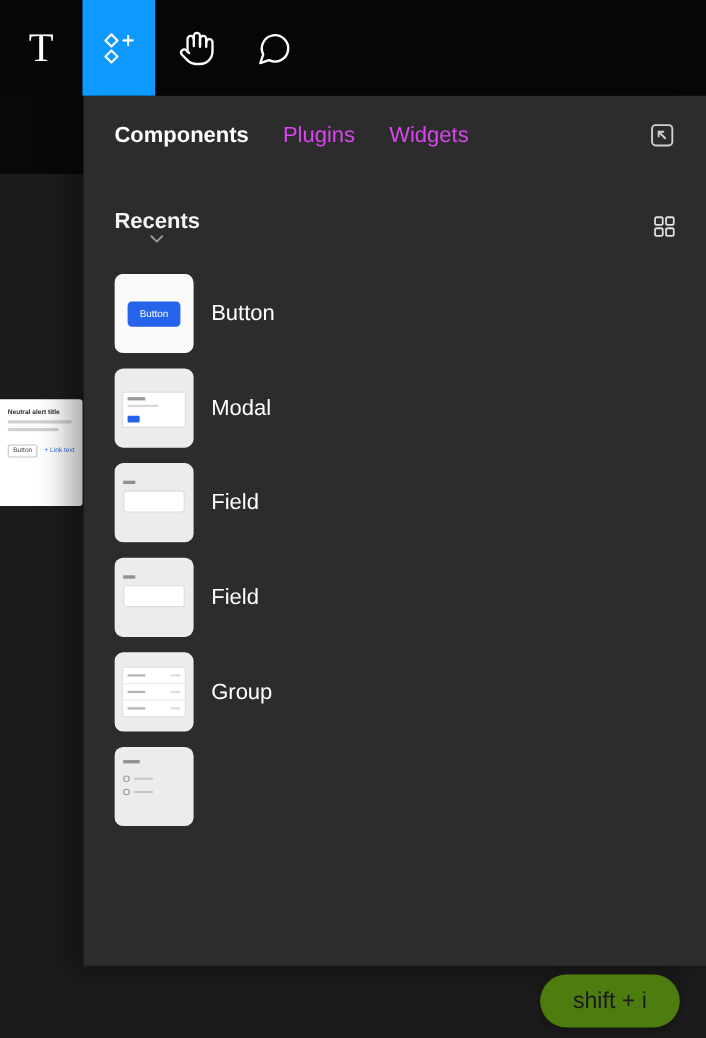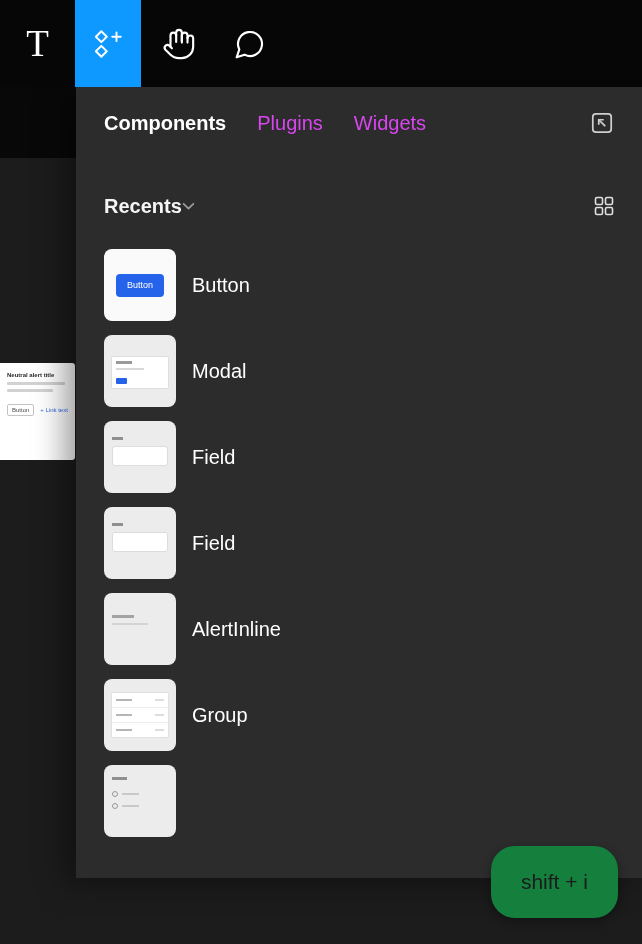--- a/index.html
+++ b/index.html
@@ -64,21 +64,21 @@
     flex:0 0 auto; margin:36px 22px 0 28px; height:58px; background:#3d3d3d;
     border-radius:10px; display:flex; align-items:center; padding:0 10px 0 24px; gap:16px;
   }
   .search input {
     flex:1; background:transparent; border:none; outline:none;
     color:#e9e9e9; font-size:20px; font-family:inherit;
   }
   .search input::placeholder { color:#8b8b8b; }
 
   .recents { flex:0 0 auto; display:flex; align-items:center; margin:32px 20px 0 28px; height:30px; }
-  .recents-toggle { display:flex; align-items:center; gap:0; cursor:pointer; }
+  .recents-toggle { display:flex; align-items:center; gap:0; cursor:pointer;flex-direction:column; }
   .recents-label { font-size:20px; font-weight:700; color:#f5f5f5; }
   .recents-spacer { flex:1; }
 
   .list { flex:1; margin:28px 0 0 28px; overflow:hidden; }
   .rowc { display:flex; align-items:center; margin-bottom:14px; cursor:pointer; }
   .thumb {
     width:72px; height:72px; border-radius:8px; flex:0 0 auto;
     position:relative; overflow:hidden;
   }
   .row-label { margin-left:16px; font-size:20px; color:#ffffff; }
@@ -109,22 +109,22 @@
   .g-a { width:16px; height:2px; background:#b5b5b5; }
   .g-b { width:9px; height:2px; background:#dddddd; }
 
   .r-title { position:absolute; left:8px; top:12px; width:15px; height:3px; background:#8f8f8f; }
   .r-row { position:absolute; left:8px; display:flex; align-items:center; gap:4px; }
   .r-row.r1 { top:26px; } .r-row.r2 { top:38px; }
   .r-dot { width:6px; height:6px; border:1px solid #9a9a9a; border-radius:50%; box-sizing:border-box; }
   .r-line { width:17px; height:2px; background:#c9c9c9; }
 
   .shortcut-pill {
-    position:absolute; right:24px; bottom:26px; height:48px; padding:12px 30px;
-    background:#15803d; border-radius:24px; display:flex; align-items:center;
+    position:absolute; right:24px; bottom:10px; height:48px; padding:0 30px;
+    background:#4d7c0f; border-radius:24px; display:flex; align-items:center;
     font-size:21px; color:#1b1b1b; z-index:10; box-shadow:0 3px 10px rgba(0,0,0,0.35);
     white-space:nowrap;
   }
 
   svg { display:block; }
 </style>
 </head>
 <body>
 
 <div class="app">
@@ -244,27 +244,20 @@
       </div>
 
       <div class="rowc">
         <div class="thumb thumb-gray">
           <div class="f-label"></div>
           <div class="f-input"></div>
         </div>
         <div class="row-label">Field</div>
       </div>
 
-      <div class="rowc">
-        <div class="thumb thumb-gray">
-          <div class="a-l1"></div>
-          <div class="a-l2"></div>
-        </div>
-        <div class="row-label">AlertInline</div>
-      </div>
 
       <div class="rowc">
         <div class="thumb thumb-gray">
           <div class="g-box">
             <div class="g-row">
                 <span class="g-a"></span>
                 <span class="g-b"></span>
               </div>
             <div class="g-row">
                 <span class="g-a"></span>

